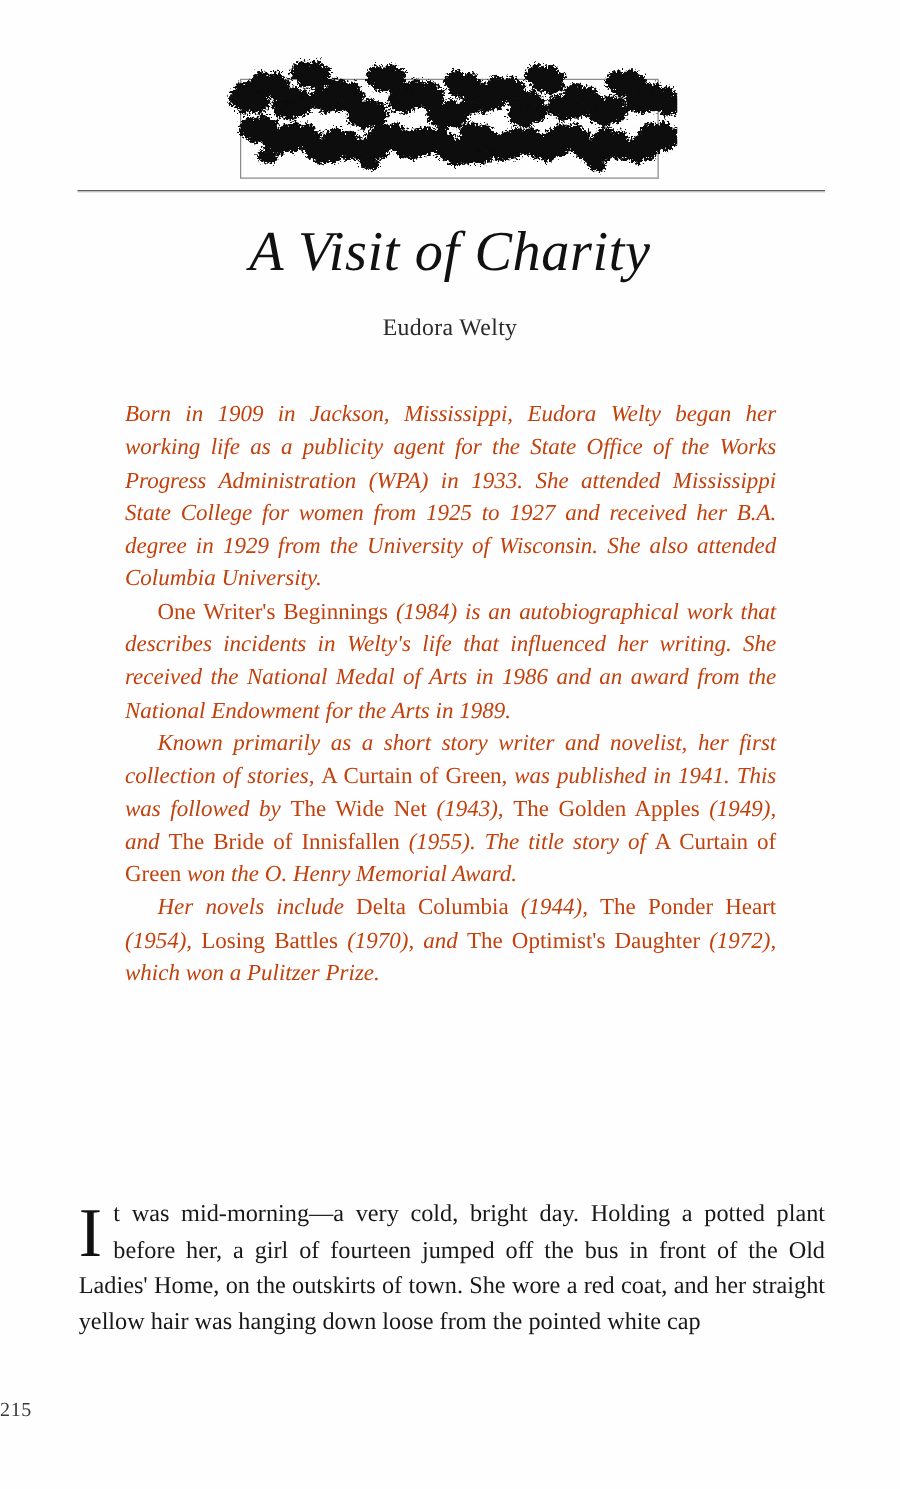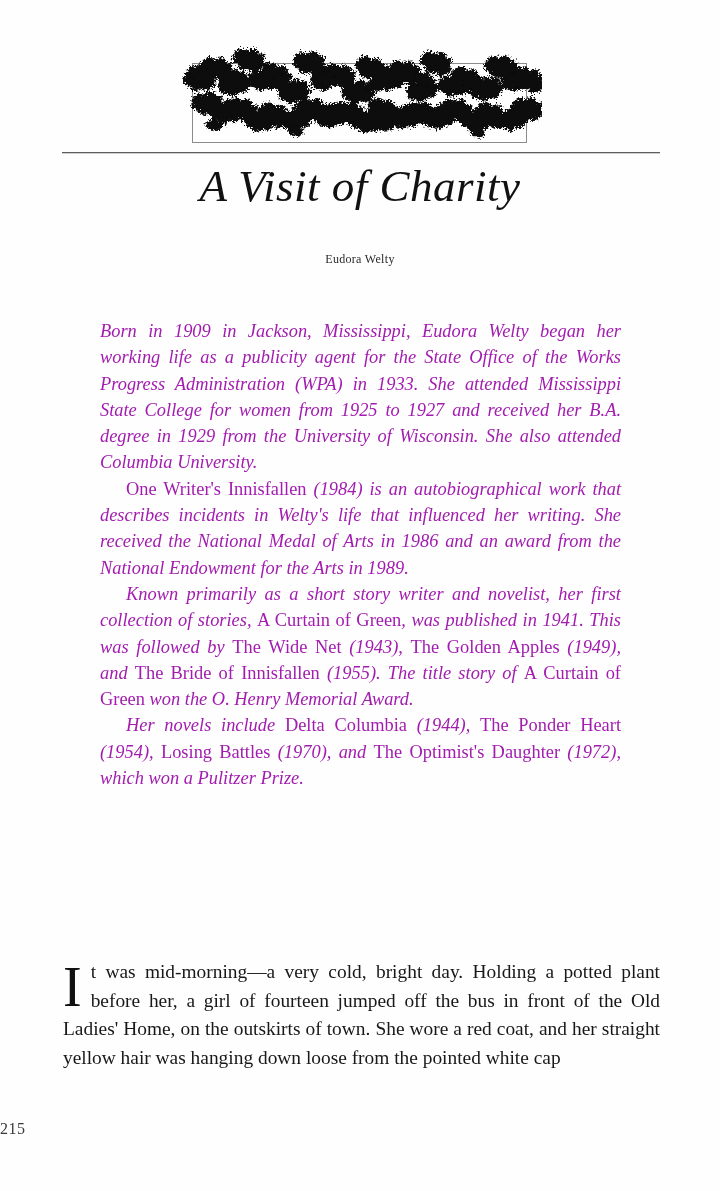--- a/index.html
+++ b/index.html
@@ -67,53 +67,53 @@
     top: 1px;
     width: 100%;
     height: 1px;
     background: rgba(150,150,150,0.45);
   }
 
   
   #title {
     position: absolute;
     left: 0;
-    top: 160px;
+    top: 175px;
     width: 720px;
     text-align: center;
     font-size: 45px;
     font-style: italic;
     font-weight: 400;
     letter-spacing: 0.5px;
     color: #111;
     font-family: "Liberation Serif", "DejaVu Serif", serif;
   }
 
   #byline {
     position: absolute;
     left: 0;
     top: 252px;
     width: 720px;
     text-align: center;
-    font-size: 12px;
+    font-size: 19px;
     color: #2a2a2a;
     letter-spacing: 0.3px;
   }
 
   
   #bio {
     position: absolute;
     left: 100px;
     top: 318px;
     width: 521px;
     font-style: italic;
     font-size: 18.4px;
     line-height: 26.3px;
     text-align: justify;
-    color: #a21caf;
+    color: #c2410c;
   }
 
   #bio p {
     margin: 0;
     text-indent: 0;
   }
   #bio p + p {
     text-indent: 26px;
   }
 
@@ -350,21 +350,21 @@
       </svg>
     </div>
     <div id="header-rule"></div>
   </div>
 
   <div id="title">A Visit of Charity</div>
   <div id="byline">Eudora Welty</div>
 
   <div id="bio">
       <p><span>Born in 1909 in Jackson, Mississippi, Eudora Welty began her working life as a publicity agent for the State Office of the Works Progress Administration (WPA) in 1933. She attended Mississippi State College for women from 1925 to 1927 and received her B.A. degree in 1929 from the University of Wisconsin. She also attended Columbia University.</span></p>
-      <p><span class="roman">One Writer's Innisfallen</span><span> (1984) is an autobiographical work that describes incidents in Welty's life that influenced her writing. She received the National Medal of Arts in 1986 and an award from the National Endowment for the Arts in 1989.</span></p>
+      <p><span class="roman">One Writer's Beginnings</span><span> (1984) is an autobiographical work that describes incidents in Welty's life that influenced her writing. She received the National Medal of Arts in 1986 and an award from the National Endowment for the Arts in 1989.</span></p>
       <p><span>Known primarily as a short story writer and novelist, her first collection of stories, </span><span class="roman">A Curtain of Green</span><span>, was published in 1941. This was followed by </span><span class="roman">The Wide Net</span><span> (1943), </span><span class="roman">The Golden Apples</span><span> (1949), and </span><span class="roman">The Bride of Innisfallen</span><span> (1955). The title story of </span><span class="roman">A Curtain of Green</span><span> won the O. Henry Memorial Award.</span></p>
       <p><span>Her novels include </span><span class="roman">Delta Columbia</span><span> (1944), </span><span class="roman">The Ponder Heart</span><span> (1954), </span><span class="roman">Losing Battles</span><span> (1970), and </span><span class="roman">The Optimist's Daughter</span><span> (1972), which won a Pulitzer Prize.</span></p>
     </div>
 
   <div id="body-text">
     <p>
       <span id="dropcap">I</span><span>t was mid-morning—a very cold, bright day. Holding a potted plant before her, a girl of fourteen jumped off the bus in front of the Old Ladies' Home, on the outskirts of town. She wore a red coat, and her straight yellow hair was hanging down loose from the pointed white cap</span>
     </p>
   </div>
 

